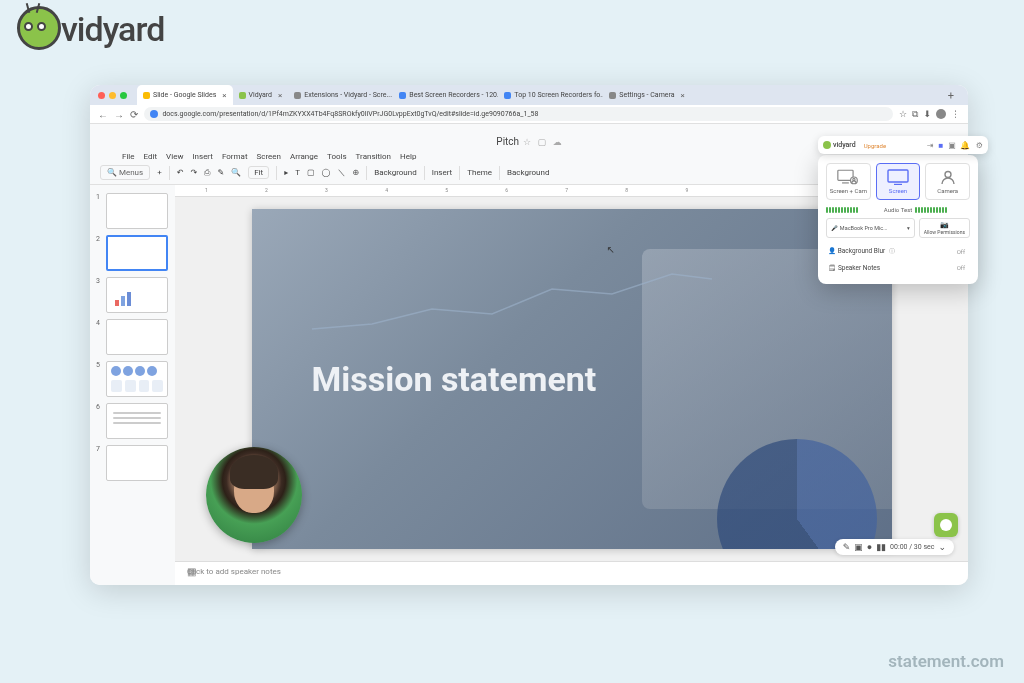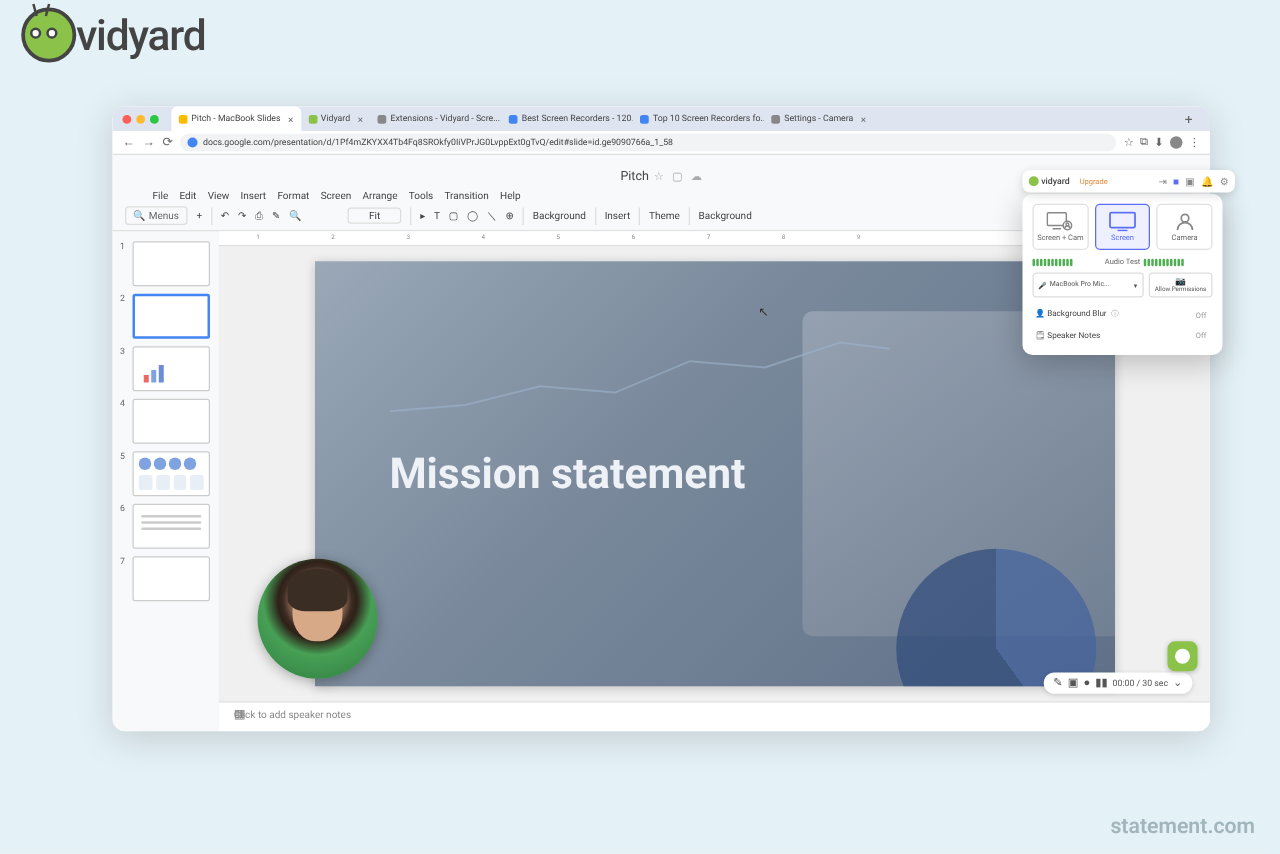--- a/index.html
+++ b/index.html
@@ -34,21 +34,21 @@
     .slides-hdr { height:28px; padding:4px 10px; display:flex; align-items:center; gap:8px;flex-direction:column; }
     .slides-logo { width:14px; height:18px; background:#fbbc04; border-radius:2px; }
     .slides-title { font-size:10px; color:#444; }
     .slides-title .star { color:#aaa; margin-left:4px; font-size:9px; }
     .slides-menu { display:flex; gap:9px; font-size:8px; color:#444; padding:0 10px 0 32px; }
     .slides-right { margin-left:auto; display:flex; gap:8px; font-size:10px; color:#666; align-items:center; }
     .share-btn { padding:2px 8px; background:#c5dcfa; border-radius:10px; font-size:7px; color:#2460b8; }
     .toolbar { height:24px; padding:0 10px; display:flex; align-items:center; gap:7px; font-size:8px; color:#444; border-bottom:1px solid #e0e0e0; }
     .toolbar .search { padding:2px 6px; border:1px solid #ddd; border-radius:3px; font-size:8px; color:#666; }
     .toolbar .sep { width:1px; height:14px; background:#ddd; }
-    .toolbar .fit { padding:1px 16px; border:1px solid #ddd; border-radius:3px;margin-left:30px; }
+    .toolbar .fit { padding:1px 5px; border:1px solid #ddd; border-radius:3px; }
     .workspace { flex:1; display:flex; }
     .thumbs { width:85px; padding:8px 6px; display:flex; flex-direction:column; gap:6px; }
     .thumb { display:flex; gap:4px; align-items:flex-start; }
     .thumb .num { font-size:7px; color:#666; width:6px; }
     .thumb .prev { width:62px; height:36px; border:1px solid #ccc; border-radius:2px; background:#fff; position:relative; overflow:hidden; }
     .thumb.sel .prev { border:2px solid #4285f4; }
     .tp1 { background:linear-gradient(135deg,#7fa3e0,#5881d0); }
     .tp2 { background:linear-gradient(180deg,#8a9db8 0%,#5a6f8f 100%); }
     .tp2::after { content:''; position:absolute; left:5px; bottom:10px; color:#fff; font-size:4px; }
     .tp3 .bars { position:absolute; bottom:6px; left:8px; display:flex; gap:2px; align-items:end; }
@@ -132,21 +132,21 @@
 <div class="browser">
   <div class="tabbar">
     <div class="winbtns">
         <span class="wr"></span>
         <span class="wy"></span>
         <span class="wg"></span>
       </div>
     <div id="tabs-host" style="display:flex;flex:1;overflow:hidden;">
         <div class="tab act">
           <span class="fav fv-y"></span>
-          <span>Pitch - MacBook Slides</span>
+          <span>Slide - Google Slides</span>
           <span class="x">×</span>
         </div>
         <div class="tab">
           <span class="fav fv-g"></span>
           <span>Vidyard</span>
           <span class="x">×</span>
         </div>
         <div class="tab">
           <span class="fav fv-gr"></span>
           <span>Extensions - Vidyard - Scre...</span>

